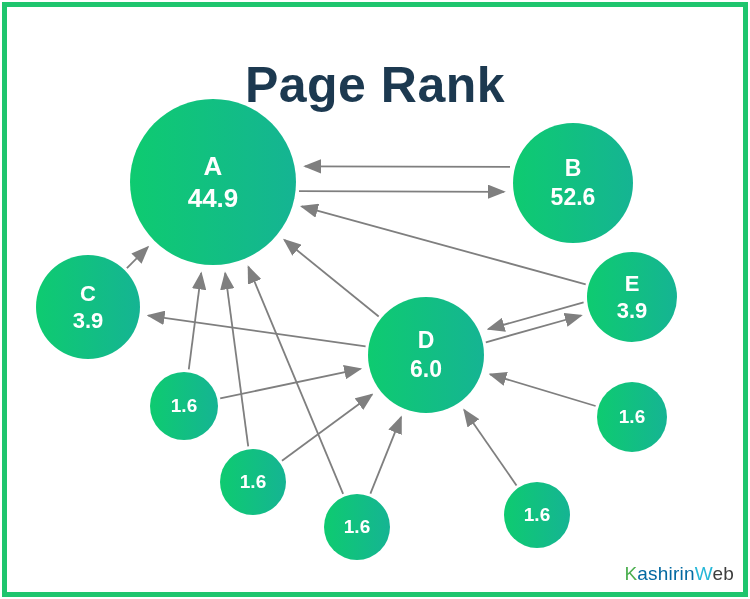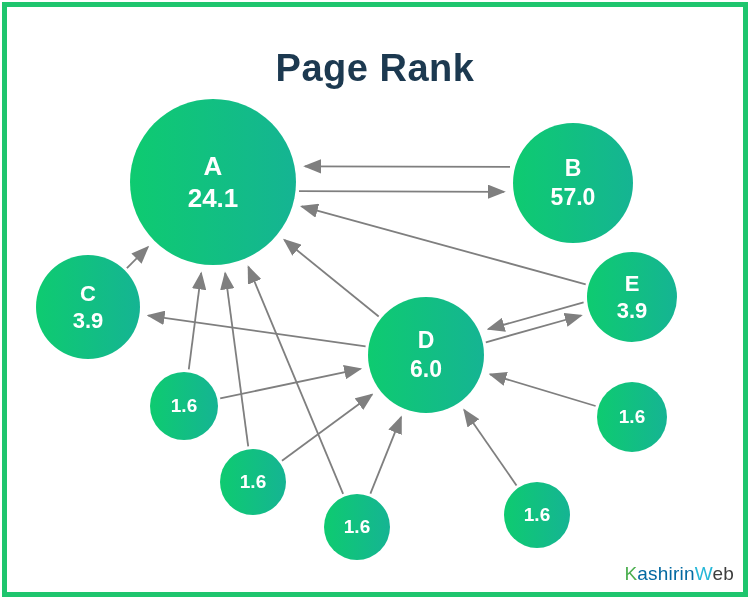--- a/index.html
+++ b/index.html
@@ -9,21 +9,21 @@
     font-family:"Liberation Sans", sans-serif;
   }
   .frame {
     position:absolute; inset:2px;
     border:5px solid var(--border-color,#1fc56e);
     pointer-events:none;
   }
   .title {
     position:absolute; top:22px; left:0; width:100%;
     text-align:center;
-    font-size:38px; font-weight:bold; letter-spacing:0.5px;
+    font-size:50px; font-weight:bold; letter-spacing:0.5px;
     color:var(--title-color,#1c3950);
   }
   .edges {
     position:absolute; left:0; top:0; width:750px; height:599px;
   }
   .edges line {
     stroke:var(--arrow-color,#7f7f7f);
     stroke-width:1.8;
   }
   .node {
@@ -69,27 +69,27 @@
       <line x1="370.4" y1="493.6" x2="401.1" y2="417.2" marker-end="url(#arrowhead)"></line>
       <line x1="516.5" y1="485.4" x2="464.2" y2="410.0" marker-end="url(#arrowhead)"></line>
       <line x1="595.6" y1="406.0" x2="490.2" y2="374.3" marker-end="url(#arrowhead)"></line>
     </g>
 </svg>
 
 <div id="nodes-layer">
     <div class="node" style="left: 130px; top: 99px; height: 166px; width: 166px; font-size: 26px; color: rgb(255, 255, 255);">
       <div>
         <span class="txt">A</span>
-        <span class="txt">24.1</span>
+        <span class="txt">44.9</span>
       </div>
     </div>
     <div class="node" style="left: 513px; top: 123px; height: 120px; width: 120px; font-size: 23px; color: rgb(255, 255, 255);">
       <div>
         <span class="txt">B</span>
-        <span class="txt">57.0</span>
+        <span class="txt">52.6</span>
       </div>
     </div>
     <div class="node" style="left: 36px; top: 255px; height: 104px; width: 104px; font-size: 22px; color: rgb(255, 255, 255);">
       <div>
         <span class="txt">C</span>
         <span class="txt">3.9</span>
       </div>
     </div>
     <div class="node" style="left: 368px; top: 297px; height: 116px; width: 116px; font-size: 23px; color: rgb(255, 255, 255);">
       <div>

